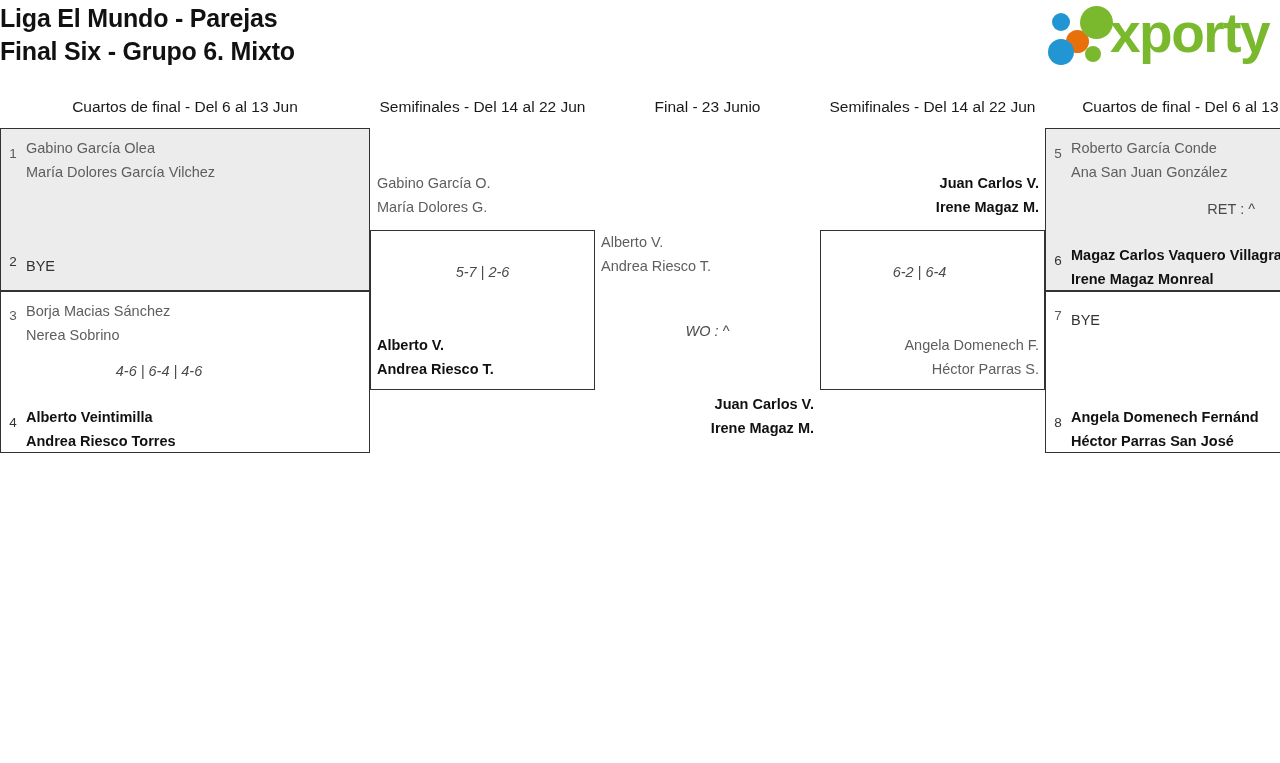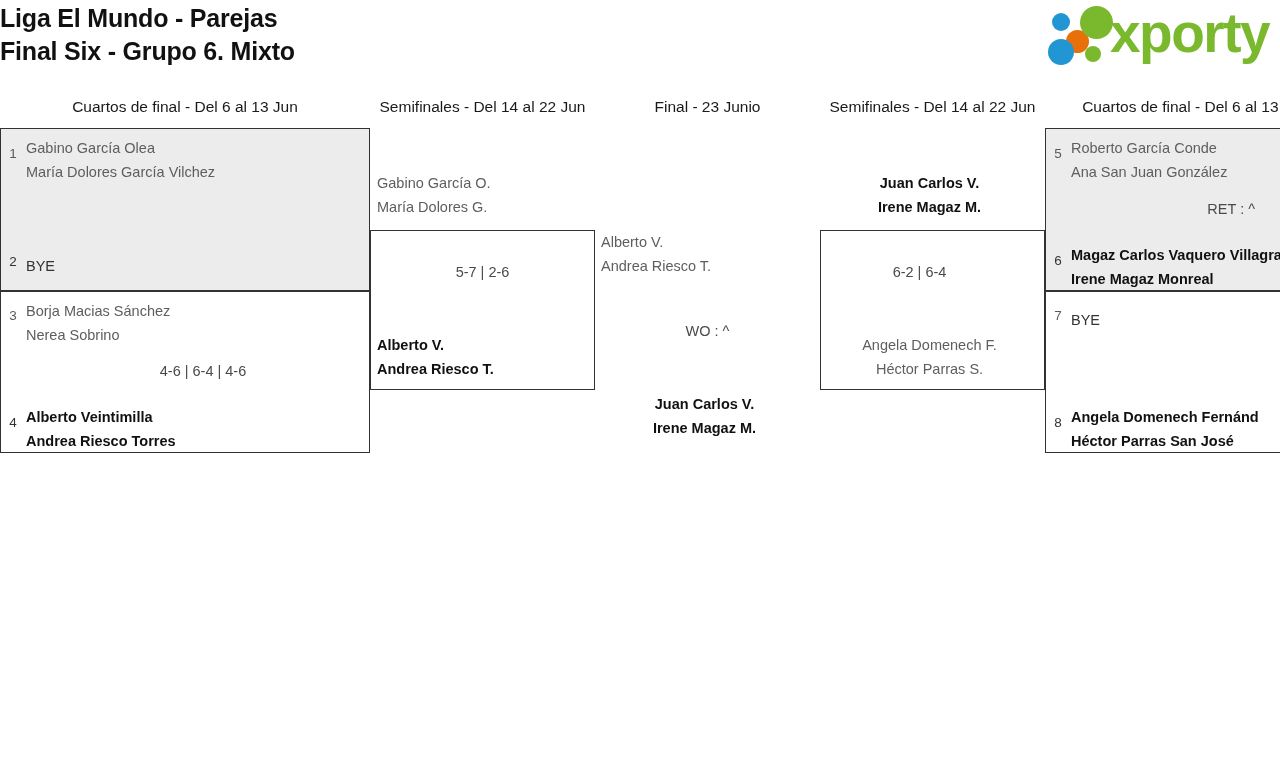--- a/index.html
+++ b/index.html
@@ -56,27 +56,27 @@
     width: 22px;
   }
   .seed.dark { color: #333333; }
 
   .team {
     position: absolute;
     font-size: 14.5px; line-height: 24px;
     white-space: pre; color: #5e5e5e;
   }
   .team.win { color: #111111; font-weight: 700; }
-  .team.right { text-align: center; }
+  .team.right { text-align: right; }
 
   .score {
     position: absolute;
     font-size: 14.5px; color: #4a4a4a; white-space: nowrap;
   }
-  .score.center { text-align: center; }
+  .score.center { text-align: center; font-style: italic; }
   .score.right { text-align: right; }
 </style>
 </head>
 <body>
 
 <div id="root">
 
   <div class="title"><span>Liga El Mundo - Parejas</span>
 <span>Final Six - Grupo 6. Mixto</span></div>
 
@@ -99,21 +99,21 @@
   <div class="seed" style="left:2px;  top:146px;">1</div>
   <div class="team" style="left:26px; top:136px;"><span>Gabino García Olea</span>
 <span>María Dolores García Vilchez</span></div>
   <div class="seed dark" style="left:2px;  top:254px;">2</div>
   <div class="team" style="left:26px; top:254px; color:#333333;">BYE</div>
 
   <div class="box" style="left:0px; top:291px; width:370px; height:162px;"></div>
   <div class="seed" style="left:2px;  top:308px;">3</div>
   <div class="team" style="left:26px; top:299px;"><span>Borja Macias Sánchez</span>
 <span>Nerea Sobrino</span></div>
-  <div class="score center" style="left:0px; top:363px; width:318px;margin-left:44px;">4-6 | 6-4 | 4-6</div>
+  <div class="score center" style="left:0px; top:363px; width:318px;">4-6 | 6-4 | 4-6</div>
   <div class="seed dark" style="left:2px;  top:415px;">4</div>
   <div class="team win" style="left:26px; top:405px;"><span>Alberto Veintimilla</span>
 <span>Andrea Riesco Torres</span></div>
 
   <div class="team" style="left:377px; top:171px;"><span>Gabino García O.</span>
 <span>María Dolores G.</span></div>
   <div class="box" style="left:370px; top:230px; width:225px; height:160px;"></div>
   <div class="score center" style="left:370px; top:264px; width:225px;">5-7 | 2-6</div>
   <div class="team win" style="left:377px; top:333px;"><span>Alberto V.</span>
 <span>Andrea Riesco T.</span></div>

